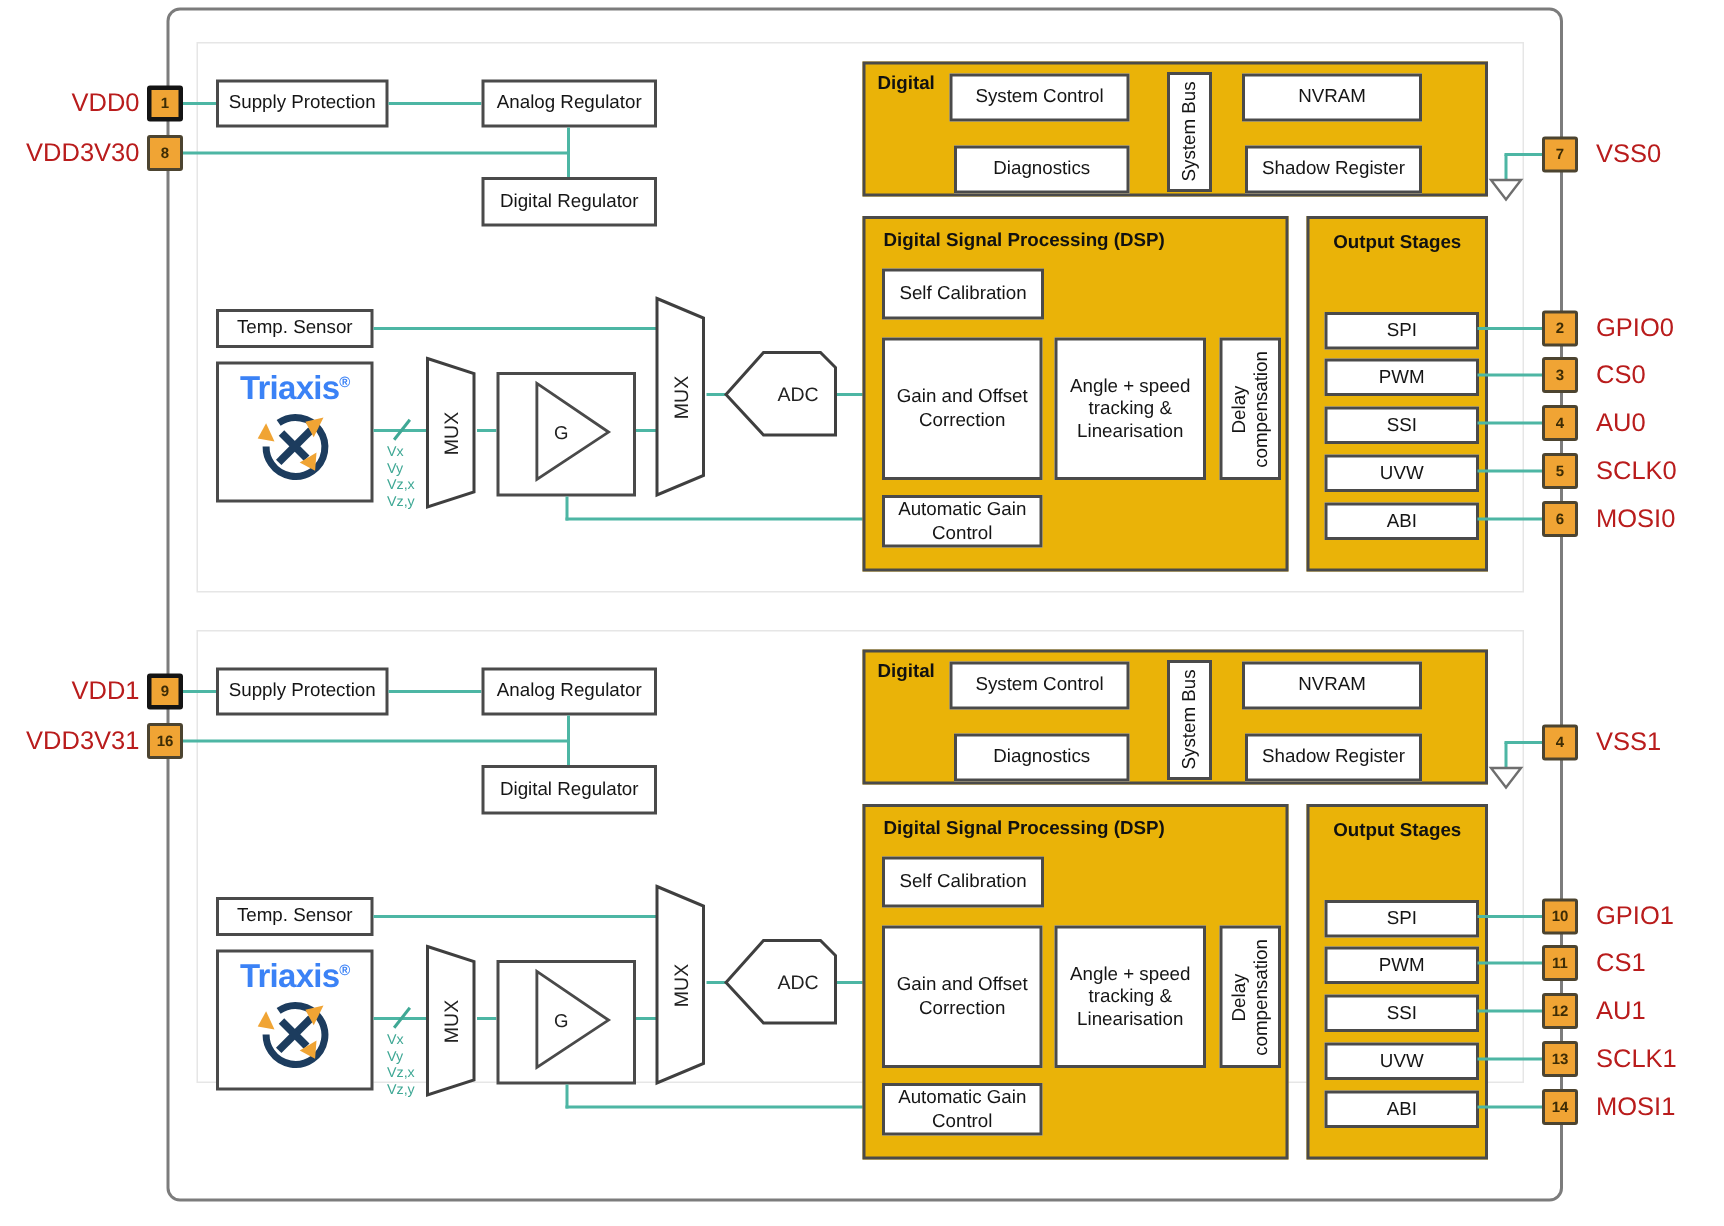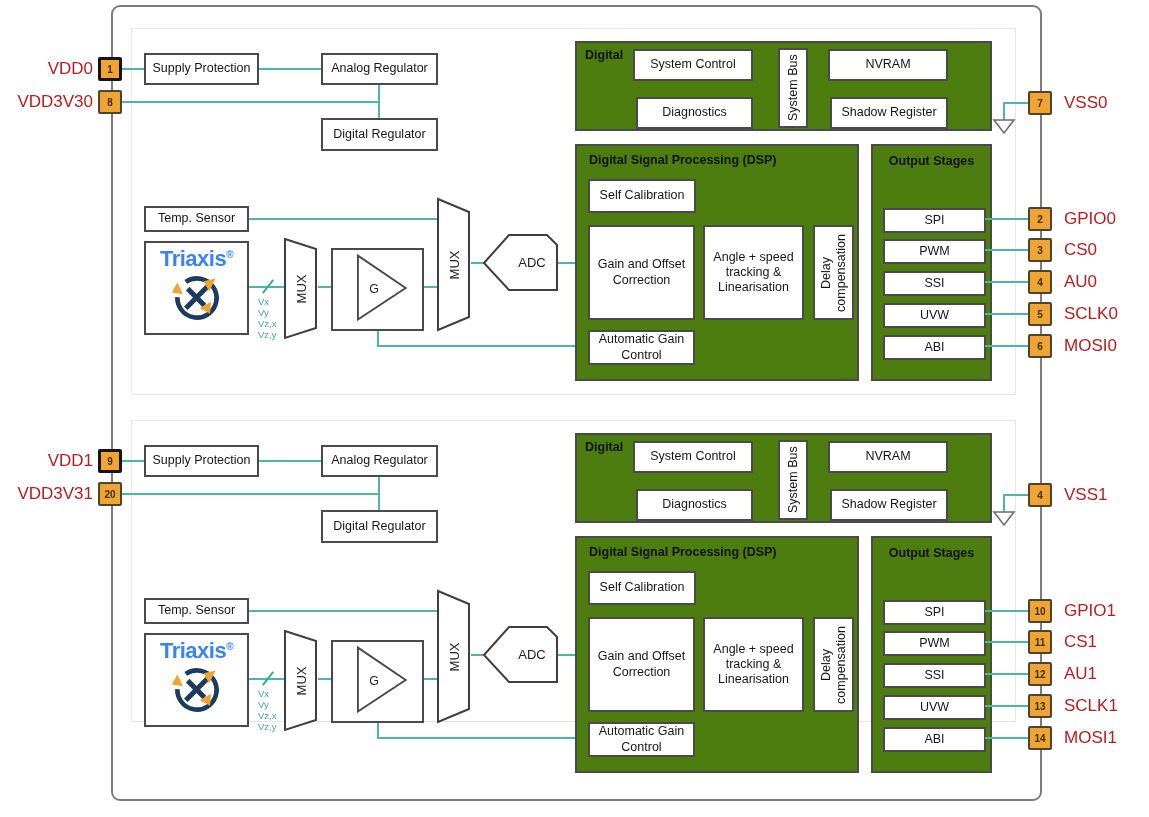--- a/index.html
+++ b/index.html
@@ -4,21 +4,21 @@
 <style>
   html,body{margin:0;padding:0;background:#fff;}
   body{font-family:"Liberation Sans",sans-serif;color:#1d1d1d;}
   #stage{position:relative;width:1149px;height:817px;background:#fff;overflow:hidden;}
   .chip-outline{position:absolute;left:111px;top:5px;width:931px;height:796px;
     border:2.5px solid #7c7c7c;border-radius:9px;box-sizing:border-box;}
   .die{position:absolute;left:131px;width:885px;border:1.5px solid #e6e6e6;box-sizing:border-box;}
   .wbox{position:absolute;background:#fff;border:2px solid #4a4a4a;box-sizing:border-box;
     display:flex;align-items:center;justify-content:center;text-align:center;
     font-size:12.5px;line-height:1.22;color:#151515;padding:0 2px;}
-  .gblock{position:absolute;background:#4d7c0f;border:2px solid #4a4a4a;box-sizing:border-box;}
+  .gblock{position:absolute;background:#eab308;border:2px solid #4a4a4a;box-sizing:border-box;}
   .blk-title{position:absolute;font-size:12.5px;font-weight:600;color:#111;white-space:nowrap;}
   .os-title{left:0;top:8px;width:100%;text-align:center;}
   .tl{position:absolute;background:#4db6a4;}
   .pin{position:absolute;width:24px;height:24px;box-sizing:border-box;background:#f0a434;
     border:2px solid #4c4430;border-radius:2px;display:flex;align-items:center;justify-content:center;
     font-size:10px;font-weight:bold;color:#3d2c05;z-index:5;}
   .pin.heavy{border:3px solid #141414;}
   .plabel{position:absolute;font-size:17px;line-height:22px;color:#b91c1c;white-space:nowrap;}
   .plabel-left{left:-131px;width:92px;text-align:right;}
   .plabel-right{left:932px;width:130px;text-align:left;}
@@ -166,21 +166,21 @@
     <div class="plabel plabel-right" style="top:274px">SCLK0</div>
     <div class="pin" style="left:896px;top:305px">6</div>
     <div class="plabel plabel-right" style="top:306px">MOSI0</div>
   </div>
 
   <div class="die" style="top: 420px; height: 302px;">
 
     <div class="plabel plabel-left" style="top:29px">VDD1</div>
     <div class="pin heavy" style="left:-34px;top:28px">9</div>
     <div class="plabel plabel-left" style="top:62px">VDD3V31</div>
-    <div class="pin" style="left:-34px;top:61px">20</div>
+    <div class="pin" style="left:-34px;top:61px">16</div>
 
     <div class="tl" style="left:-10px;top:39px;width:22px;height:2px"></div>
     <div class="wbox" style="left:12px;top:24px;width:115px;height:32px">Supply Protection</div>
     <div class="tl" style="left:127px;top:39px;width:62px;height:2px"></div>
     <div class="wbox" style="left:189px;top:24px;width:117px;height:32px">Analog Regulator</div>
     <div class="tl" style="left:246px;top:56px;width:2px;height:34px"></div>
     <div class="tl" style="left:-10px;top:72px;width:257px;height:2px"></div>
     <div class="wbox" style="left:189px;top:89px;width:117px;height:33px">Digital Regulator</div>
 
     <div class="wbox" style="left:12px;top:177px;width:105px;height:26px">Temp. Sensor</div>

